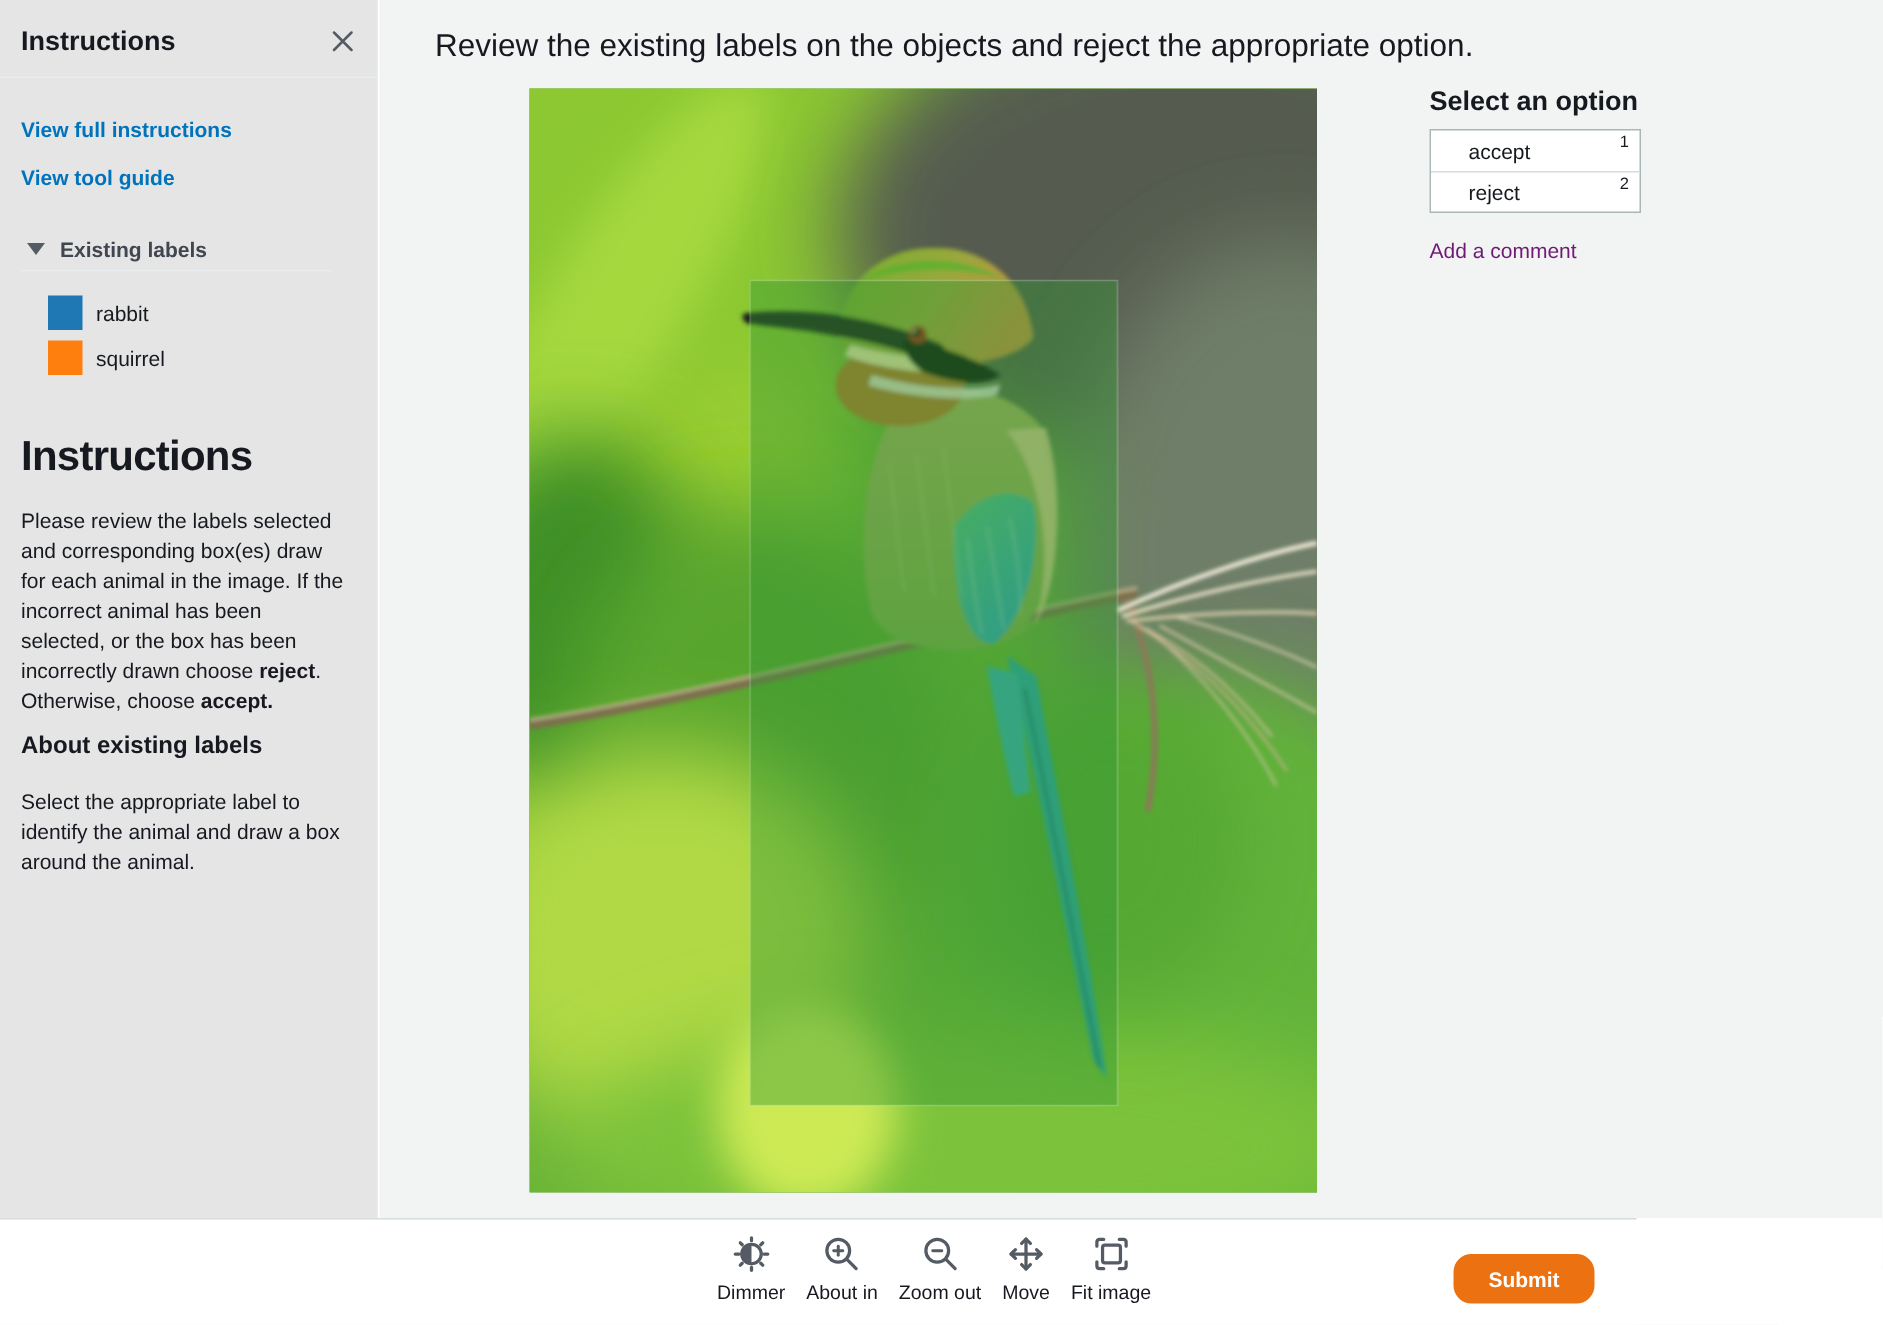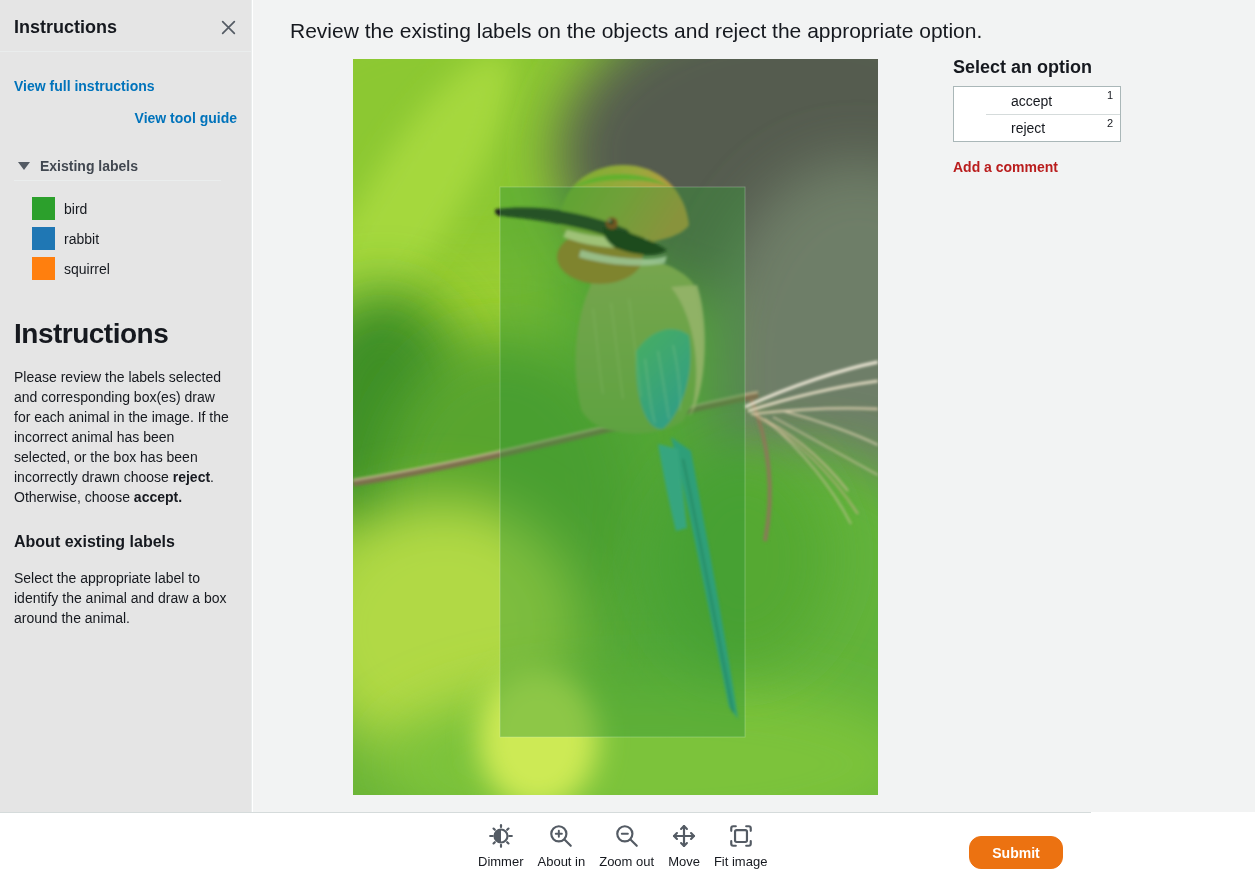--- a/index.html
+++ b/index.html
@@ -6,44 +6,44 @@
   html,body { width:1255px; height:883px; background:#ffffff; font-family:"Liberation Sans", sans-serif; color:#16191f; overflow:hidden; }
   body { position:relative; }
 
   
   .sidebar { position:absolute; left:0; top:0; width:252px; height:812px; background:#e5e5e5; border-right:1px solid #eaeded; z-index:3; }
   .sb-header { height:52px; padding:17px 14px 0 14px; border-bottom:1px solid #eaeded; display:flex; justify-content:space-between; align-items:flex-start; }
   .sb-title { font-size:18px; font-weight:bold; color:#16191f; }
   .close-btn { cursor:pointer; margin-top:2px; }
   .sb-links { padding:26px 14px 0 14px; }
   .sb-link { display:block; color:#0073bb; font-size:14px; font-weight:bold; text-decoration:none; cursor:pointer; }
-  .sb-link + .sb-link { margin-top:16px;text-align:right; }
+  .sb-link + .sb-link { margin-top:16px; }
   .sb-toggle { margin:32px 14px 0 18px; display:flex; align-items:center; gap:10px; font-size:14px; font-weight:bold; color:#414750; cursor:pointer; }
   .tri { width:0; height:0; border-left:6px solid transparent; border-right:6px solid transparent; border-top:8px solid #545b64; }
   .sb-hr { border:none; border-top:1px solid #eaeded; margin:6px 30px 0 14px; }
   .sb-labels { margin-top:16px; }
   .label-row { display:flex; align-items:center; gap:9px; margin:0 0 7px 32px; font-size:14px; }
   .swatch { width:23px; height:23px; display:inline-block; }
   .sb-h1 { font-size:28px; font-weight:bold; margin:38px 14px 0 14px; letter-spacing:-0.5px; }
   .sb-p { font-size:14px; line-height:20px; margin:17px 14px 0 14px; width:218px; }
-  .sb-h2 { font-size:16px; font-weight:bold; margin:26px 14px 0 14px; }
+  .sb-h2 { font-size:16px; font-weight:bold; margin:12px 14px 0 14px; }
 
   
   .workspace { position:absolute; left:253px; top:0; width:1002px; height:812px; background:#f2f3f3; }
   .ws-title { position:absolute; left:37px; top:19px; font-size:21px; font-weight:500; color:#16191f; }
   .image-wrap { position:absolute; left:100px; top:59px; width:525px; height:736px; overflow:hidden; background:#5aa231; cursor:crosshair; }
   .image-wrap svg { display:block; }
 
   .option-panel { position:absolute; left:700px; top:57px; width:160px; }
   .op-h { font-size:18px; font-weight:bold; margin-bottom:8px; }
-  .options-box { width:168px; background:#fff; border:1px solid #aab7b8;padding-left:32px; }
+  .options-box { width:141px; background:#fff; border:1px solid #aab7b8; }
   .option-row { position:relative; height:27px; display:flex; align-items:center; padding-left:25px; font-size:14px; cursor:pointer; }
   .option-row + .option-row { border-top:1px solid #d5dbdb; }
   .shortcut { position:absolute; top:2px; right:7px; font-size:11px; color:#16191f; }
-  .comment-link { display:inline-block; margin-top:17px; color:#b91c1c; font-size:14px; text-decoration:none; cursor:pointer;font-weight:bold; }
+  .comment-link { display:inline-block; margin-top:17px; color:#701a75; font-size:14px; text-decoration:none; cursor:pointer; }
 
   
   .footer { position:absolute; left:0; top:812px; width:1091px; height:71px; background:#fff; border-top:1px solid #d5dbdb; }
   .tools { position:absolute; left:478px; top:9px; display:flex; gap:14px; }
   .tool { display:flex; flex-direction:column; align-items:center; cursor:pointer; }
   .tool .ticon { height:28px; display:flex; align-items:center; justify-content:center; }
   .tlabel { font-size:13px; color:#16191f; margin-top:4px; white-space:nowrap; }
   .submit { position:absolute; right:28px; top:23px; width:94px; height:33px; background:#ec7211; color:#fff; border:1px solid #ec7211; border-radius:12px; font-size:14px; font-weight:bold; font-family:"Liberation Sans", sans-serif; cursor:pointer; }
 </style>
 </head>
@@ -61,24 +61,20 @@
   <div class="sb-links">
     <a class="sb-link" href="#">View full instructions</a>
     <a class="sb-link" href="#">View tool guide</a>
   </div>
   <div class="sb-toggle">
     <span class="tri"></span>
     <span>Existing labels</span>
   </div>
   <hr class="sb-hr">
   <div class="sb-labels">
-    <div class="label-row">
-      <span class="swatch" style="background-color: rgb(44, 160, 44);"></span>
-      <span>bird</span>
-    </div>
     <div class="label-row">
       <span class="swatch" style="background-color: rgb(31, 119, 180);"></span>
       <span>rabbit</span>
     </div>
     <div class="label-row">
       <span class="swatch" style="background-color: rgb(255, 127, 14);"></span>
       <span>squirrel</span>
     </div>
   </div>
   <h1 class="sb-h1">Instructions</h1>

